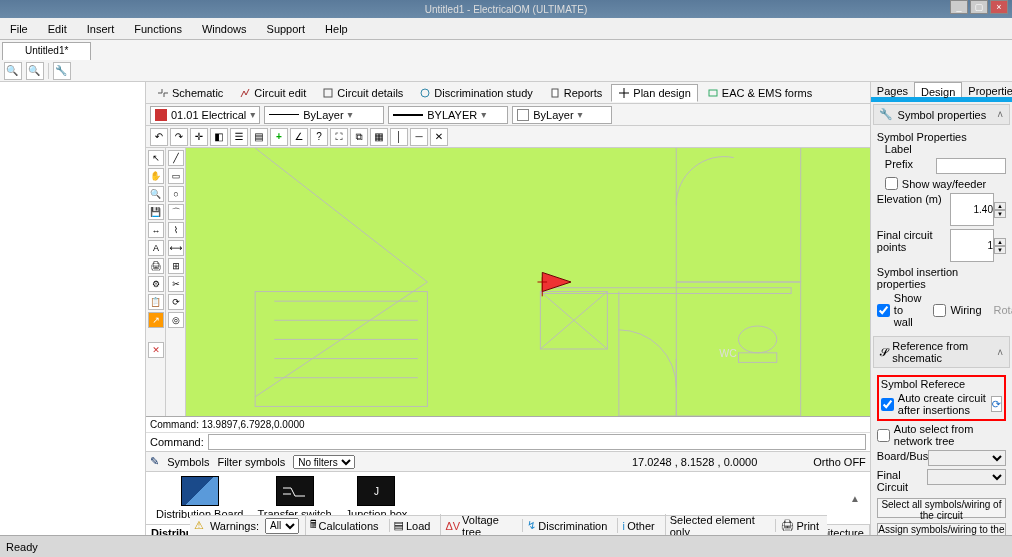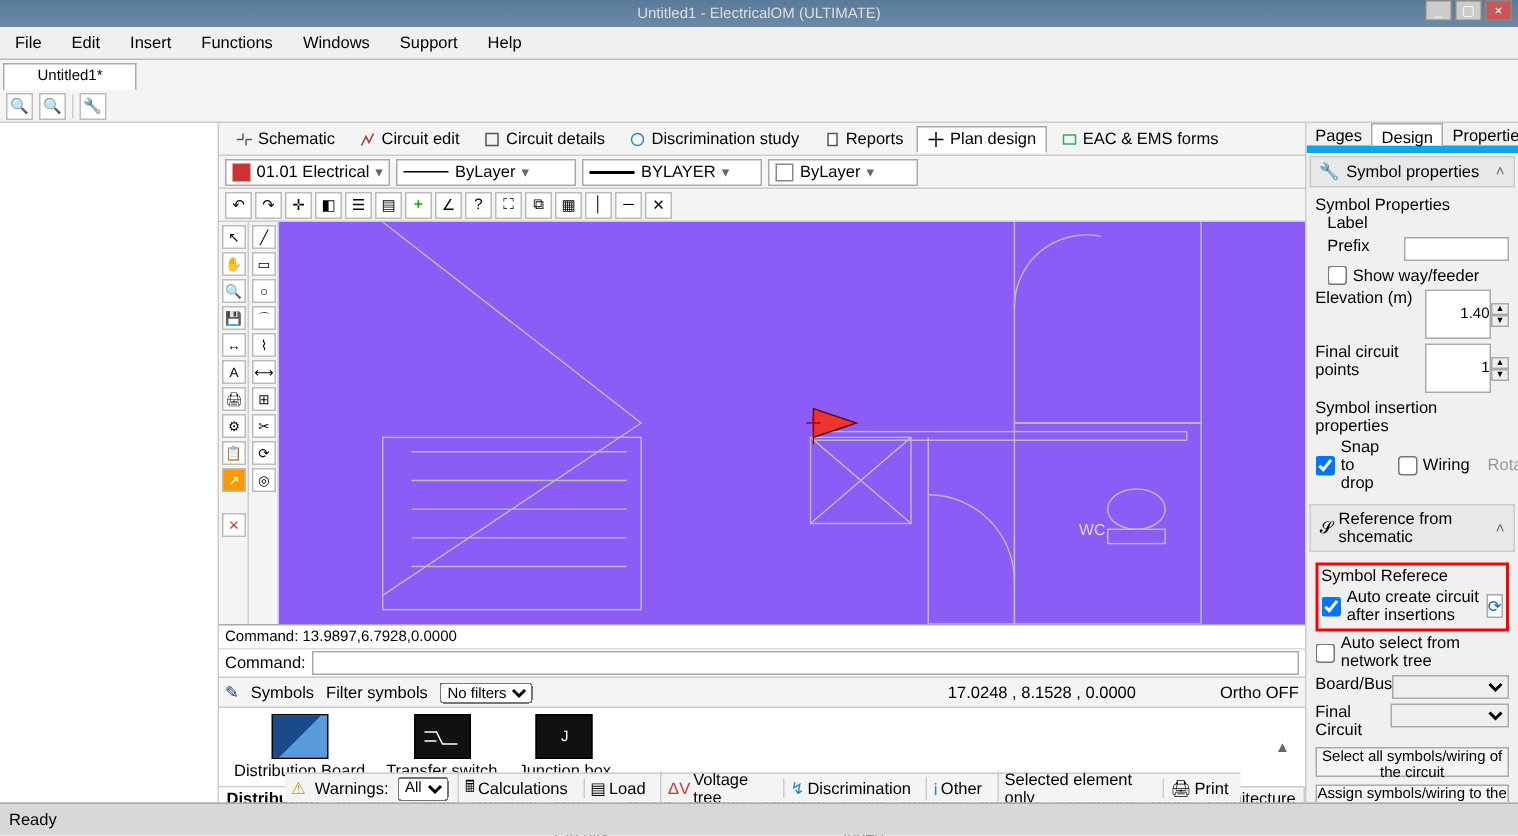--- a/index.html
+++ b/index.html
@@ -36,21 +36,21 @@
 
 .layer-bar { height:22px; background:#f4f4f4; border-bottom:1px solid #ccc; display:flex; align-items:center; padding:0 4px; gap:4px;}
 .layer-select { height:18px; border:1px solid #aaa; background:#fff; padding:0 4px; font-size:10px; display:flex; align-items:center; gap:4px;}
 .color-swatch { width:12px;height:12px; display:inline-block;}
 
 .cad-body { flex:1; display:flex; position:relative; overflow:hidden;}
 .vtoolbar { width:20px; background:#f4f4f4; border-right:1px solid #ccc; display:flex; flex-direction:column; gap:2px; padding:2px;}
 .vtoolbar2 { width:20px; background:#f4f4f4; border-right:1px solid #ccc; display:flex; flex-direction:column; gap:2px; padding:2px;}
 .vbtn { width:16px;height:16px; border:1px solid #bbb; background:#fff; font-size:9px; display:flex;align-items:center;justify-content:center; cursor:pointer;}
 
-.canvas { flex:1; background:#8b5cf6; position:relative; overflow:hidden;}
+.canvas { flex:1; background:#bef264; position:relative; overflow:hidden;}
 .canvas svg { width:100%; height:100%;}
 
 .cmd-area { background:#fff; border-top:1px solid #aaa; }
 .cmd-line { padding:2px 4px; font-size:10px; border-bottom:1px solid #ddd;}
 .cmd-input { display:flex; align-items:center; padding:1px 4px; gap:4px;}
 .cmd-input input { flex:1; border:1px solid #aaa; height:16px; font-size:10px; padding:0 2px;}
 
 .filter-bar { height:20px; background:#f4f4f4; border-top:1px solid #ccc; display:flex; align-items:center; padding:0 4px; gap:8px; font-size:10px;}
 .filter-bar select { font-size:10px; height:14px;}
 
@@ -367,21 +367,21 @@
             <input value="1" style="">
             <div class="spin-btns">
               <div>▲</div>
               <div>▼</div>
             </div>
           </div>
       </div>
       <div style="margin-top:4px">Symbol insertion properties</div>
       <div class="check-row">
         <input type="checkbox" checked="" style="">
-          <span>Snap to drop</span>
+          <span>Show to wall</span>
         <input type="checkbox" style="margin-left: 8px;">
           <span>Wiring</span>
         <span style="margin-left:8px;color:#999">Rotate</span>
       </div>
     </div>
 
     <div class="rp-gap"></div>
 
     <div class="section-header">
       <span style="display:flex;gap:4px;align-items:center">

